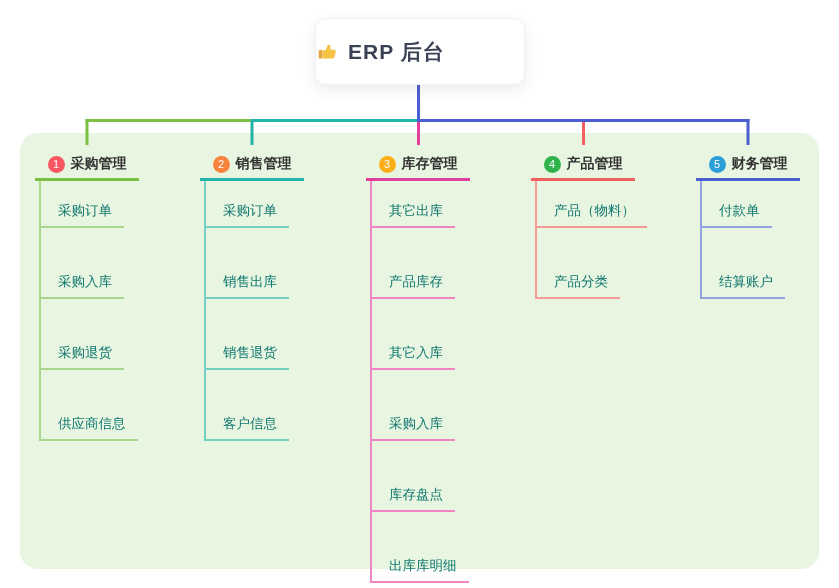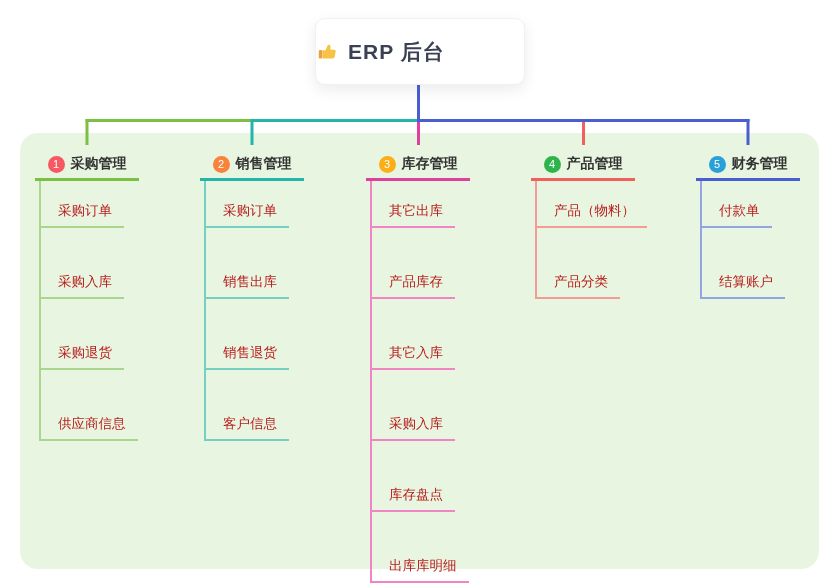--- a/index.html
+++ b/index.html
@@ -34,21 +34,21 @@
     position:absolute;left:4px;top:31px;
     border-left:2px solid var(--cline,#bbb);
   }
   .child{
     height:71px;box-sizing:border-box;width:max-content;
     display:flex;align-items:flex-end;
     border-bottom:2px solid var(--cline,#bbb);
     padding:0 12px 0 17px;
   }
   .child:first-child{height:47px;}
-  .child span{font-size:13.5px;color:#b91c1c;padding-bottom:6px;white-space:nowrap;}
+  .child span{font-size:13.5px;color:#0f766e;padding-bottom:6px;white-space:nowrap;}
 </style>
 </head>
 <body>
 
 <div class="stage">
 
   <div class="panel"></div>
 
   <svg class="connectors" width="839" height="588" viewBox="0 0 839 588">
 

